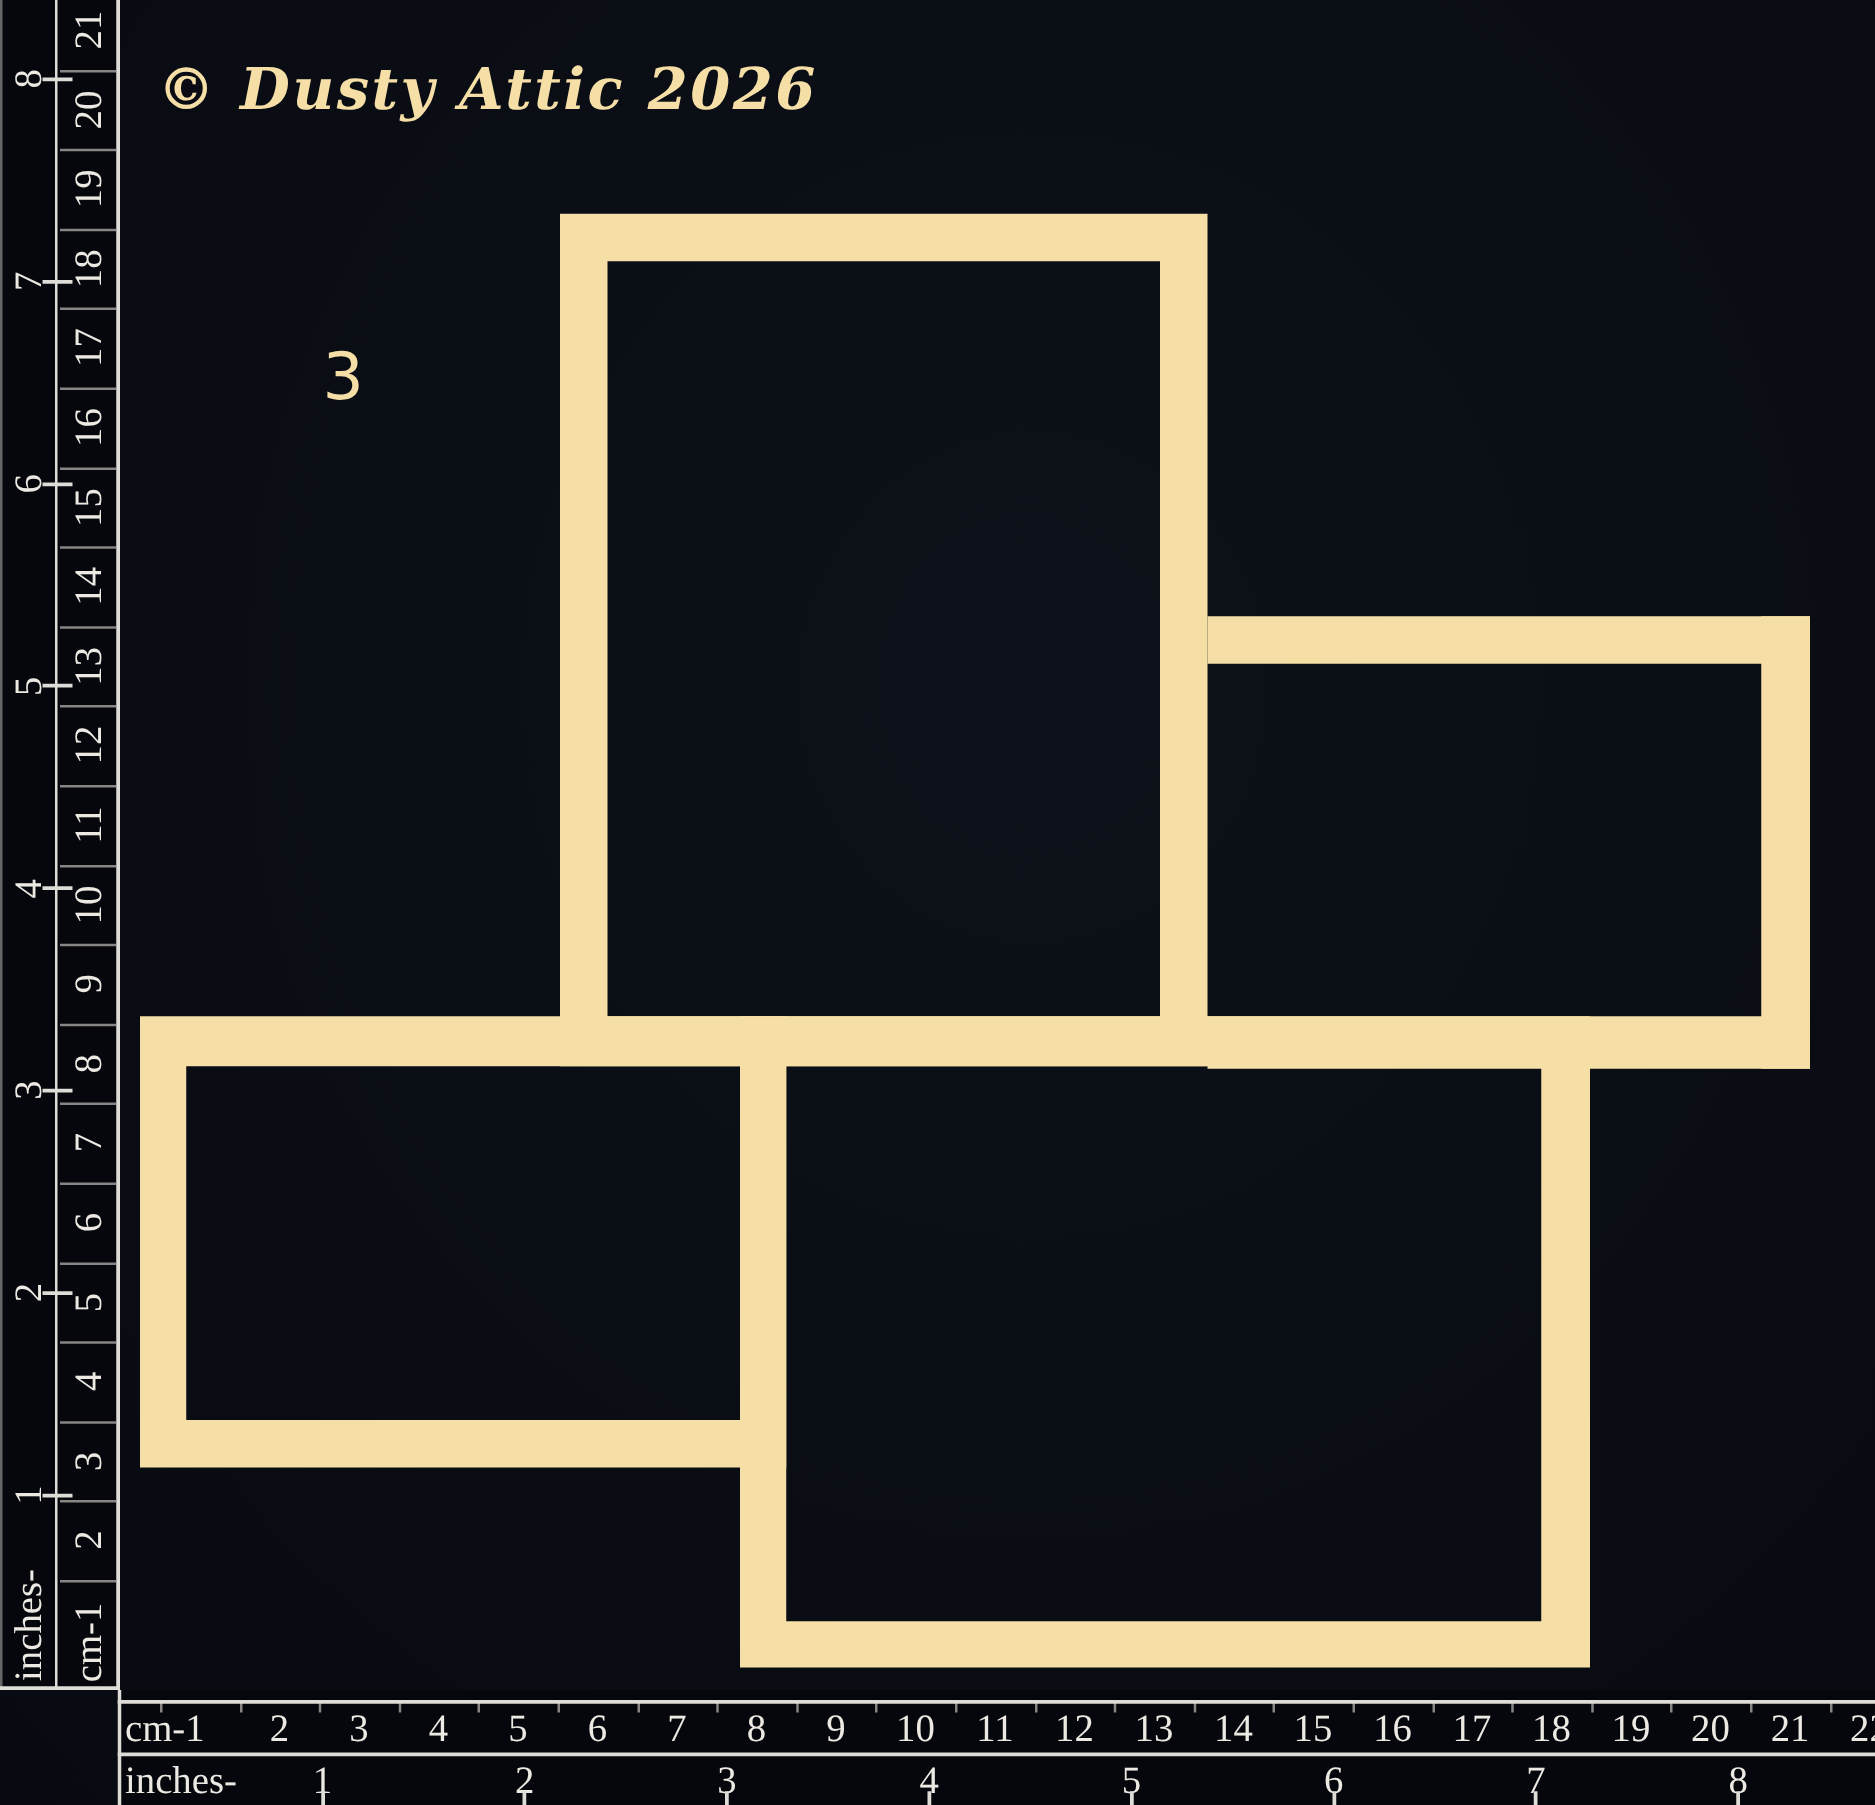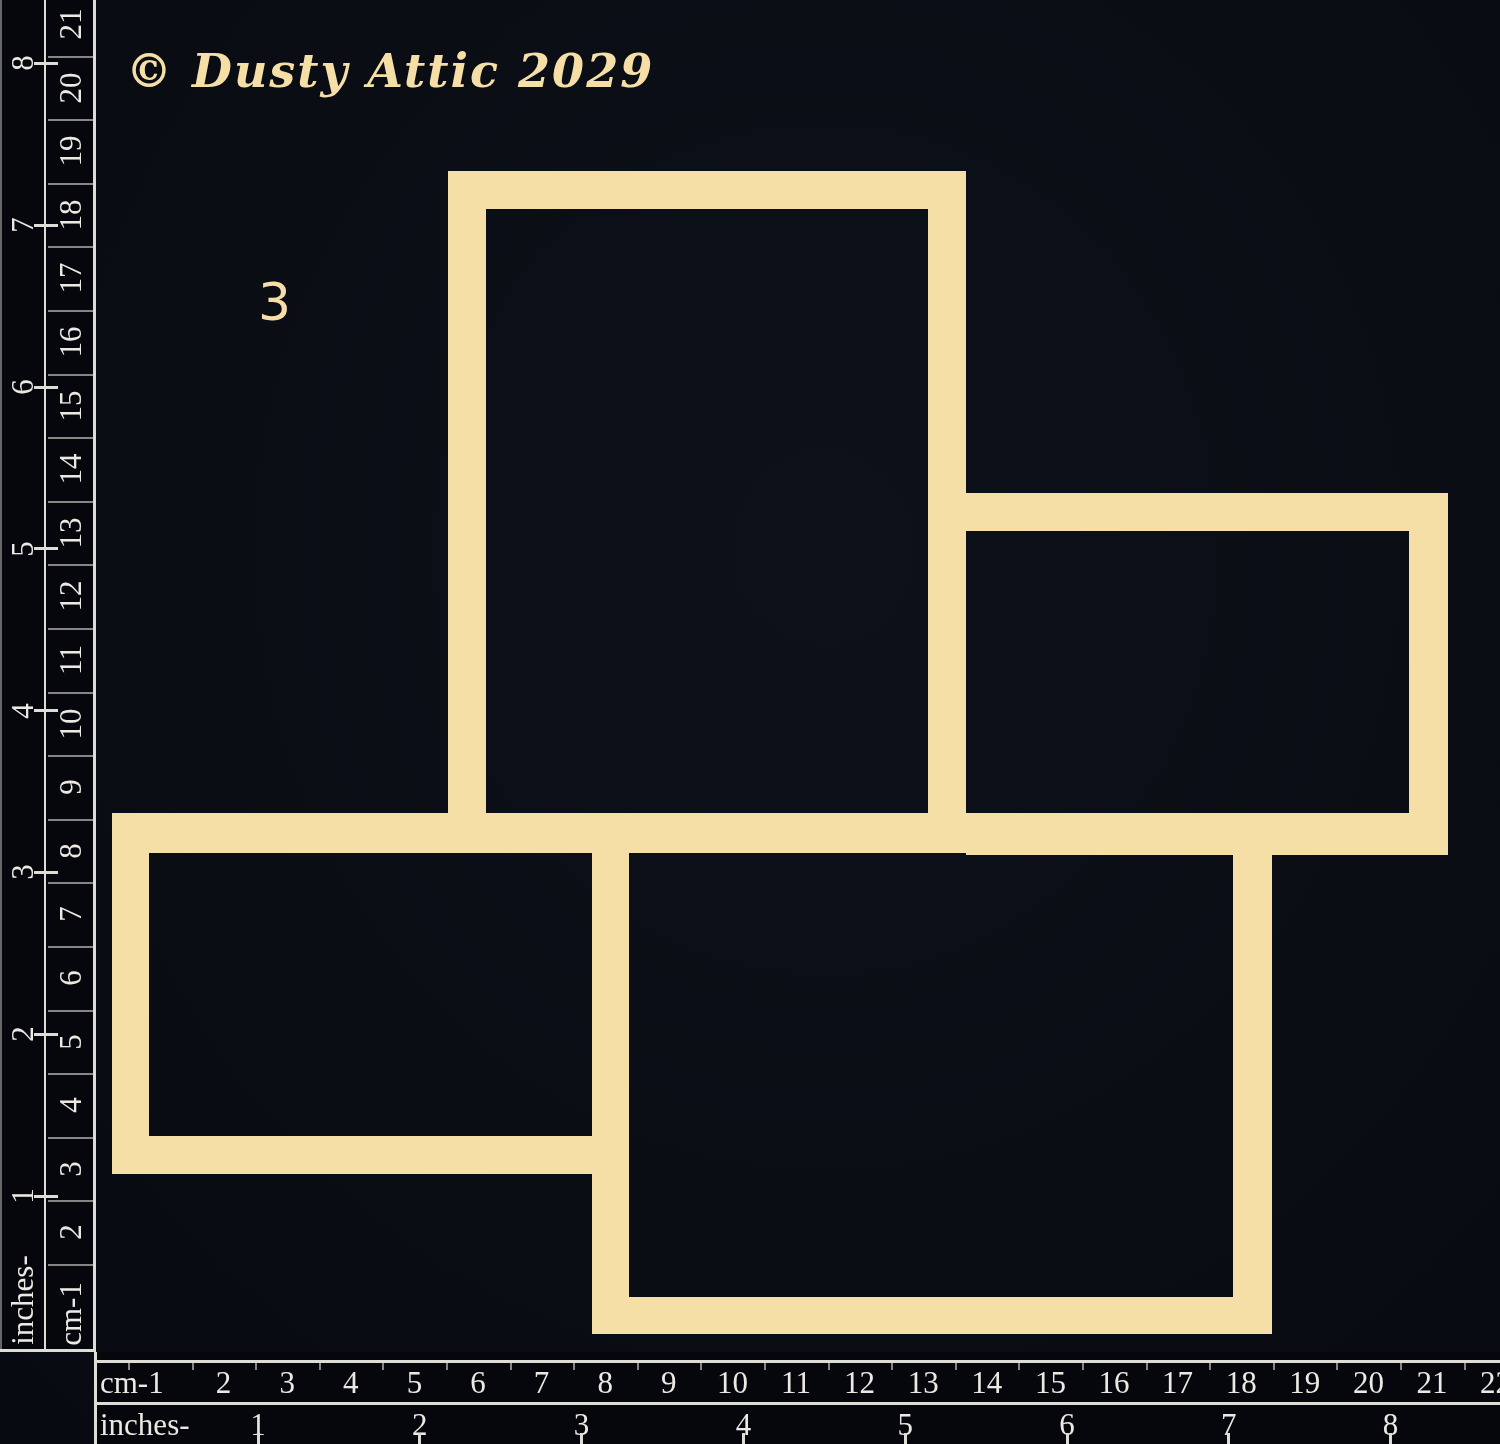--- a/index.html
+++ b/index.html
@@ -53,21 +53,21 @@
 </head>
 <body>
 
 <div class="stage">
 
   <div class="frame frame-a"></div>
   <div class="frame frame-b"></div>
   <div class="frame frame-c"></div>
   <div class="frame frame-d"></div>
 
-  <div class="copyright">© Dusty Attic 2029</div>
+  <div class="copyright">© Dusty Attic 2026</div>
   <div class="piece-number">3</div>
 
   <div class="ruler ruler-left" id="ruler-left">
     <div class="rline" style="left:0;top:0;width:2px;height:1352px;opacity:.45;"></div>
     <div class="rline" style="left:44px;top:0;width:2px;height:1352px;"></div>
     <div class="rline" style="left:93px;top:0;width:3px;height:1352px;"></div>
     <div class="rline" style="left:0;top:1349px;width:96px;height:3px;"></div>
     <div class="rnum rot" style="left:22px;top:1300px;">inches-</div>
     <div class="rnum rot" style="left:70px;top:1314px;">cm-1</div>
   <div class="rnum rot" style="left: 70px; top: 1232.4px;">2</div>

